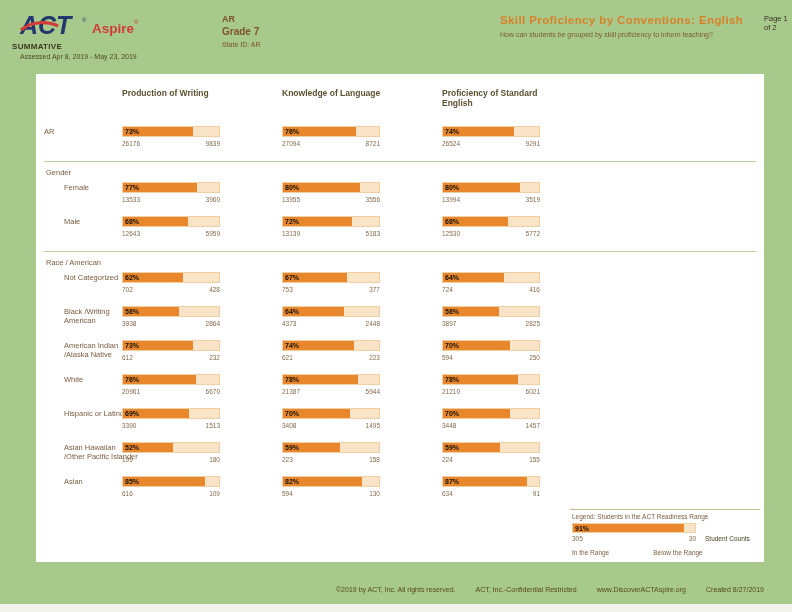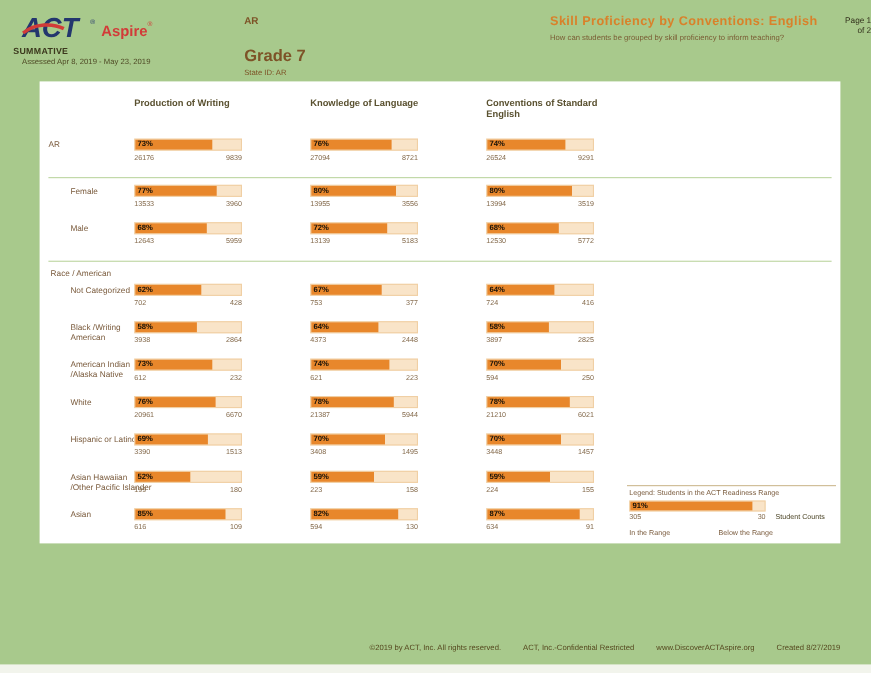--- a/index.html
+++ b/index.html
@@ -5,28 +5,28 @@
   * { margin:0; padding:0; box-sizing:border-box; }
   body { width:792px; height:612px; font-family:"Liberation Sans", sans-serif; }
   .page { position:relative; width:792px; height:612px; background:#a8c98c; overflow:hidden; }
 
   
   .hdr-logo { position:absolute; left:18px; top:10px; width:190px; }
   .hdr-program { position:absolute; left:12px; top:42px; font-size:8px; font-weight:bold; color:#3c381d; letter-spacing:.3px; }
   .hdr-assessed { position:absolute; left:20px; top:53px; font-size:7px; color:#4f4a26; }
   .hdr-center { position:absolute; left:222px; top:14px; color:#7d5327; }
   .hdr-org { font-size:9px; font-weight:bold; }
-  .hdr-grade { font-size:15px; font-weight:bold; margin-top:18px; }
+  .hdr-grade { font-size:10px; font-weight:bold; margin-top:2px; }
   .hdr-stateid { font-size:7px; margin-top:4px; }
   .hdr-title { position:absolute; left:500px; top:14px; font-size:11.5px; font-weight:bold; color:#d9812a; letter-spacing:.4px; }
   .hdr-sub { position:absolute; left:500px; top:30px; width:215px; font-size:7px; color:#7a5c34; line-height:9px; }
-  .hdr-page { position:absolute; left:764px; top:14px; font-size:7.5px; color:#33311c;text-align:right; }
+  .hdr-page { position:absolute; left:764px; top:14px; font-size:7.5px; color:#33311c; }
 
   
-  .panel { position:absolute; left:36px; top:74px; width:728px; height:420px; background:#ffffff; padding:10px 8px 0 8px; }
+  .panel { position:absolute; left:36px; top:74px; width:728px; height:488px; background:#ffffff; padding:10px 8px 0 8px; }
 
   .grid { display:grid; grid-template-columns:78px 160px 160px 160px; }
   .colheads { margin-top:4px; margin-bottom:18px; }
   .colhead { width:112px; font-size:8.5px; font-weight:bold; color:#5a5130; line-height:10px; }
 
   .divider { height:1px; background:#bcd5a0; margin:10px 0 6px 0; }
   .group-label { font-size:7.5px; color:#7b5c3e; margin:2px 0 5px 2px; }
   .row { display:grid; grid-template-columns:78px 160px 160px 160px; margin-bottom:9px; min-height:25px; align-items:start; }
   .row-label { width:74px; font-size:7.5px; color:#7b5c3e; line-height:9px; padding-top:1px; }
   .row.indent .row-label { padding-left:20px; width:94px; }
@@ -77,21 +77,21 @@
 
   <div class="hdr-title">Skill Proficiency by Conventions: English</div>
   <div class="hdr-sub">How can students be grouped by skill proficiency to inform teaching?</div>
   <div class="hdr-page">Page 1 of 2</div>
 
   <div class="panel">
     <div class="grid colheads">
       <div></div>
       <div class="colhead">Production of Writing</div>
       <div class="colhead">Knowledge of Language</div>
-      <div class="colhead">Conventions of Standard English</div>
+      <div class="colhead">Proficiency of Standard English</div>
     </div>
 
     <div id="groups">
         <div class="group">
           <div class="row">
             <div class="row-label">AR</div>
             <div class="cell">
               <div class="bar">
                 <div class="fill" style="width: 73%;"></div>
                 <span class="pct">73%</span>
@@ -118,20 +118,21 @@
               </div>
               <div class="counts">
                 <span>26524</span>
                 <span>9291</span>
               </div>
             </div>
           </div>
         </div>
         <div class="divider"></div>
         <div class="group">
+          <div class="group-label">Gender</div>
           <div class="row indent">
             <div class="row-label">Female</div>
             <div class="cell">
               <div class="bar">
                 <div class="fill" style="width: 77%;"></div>
                 <span class="pct">77%</span>
               </div>
               <div class="counts">
                 <span>13533</span>
                 <span>3960</span>

